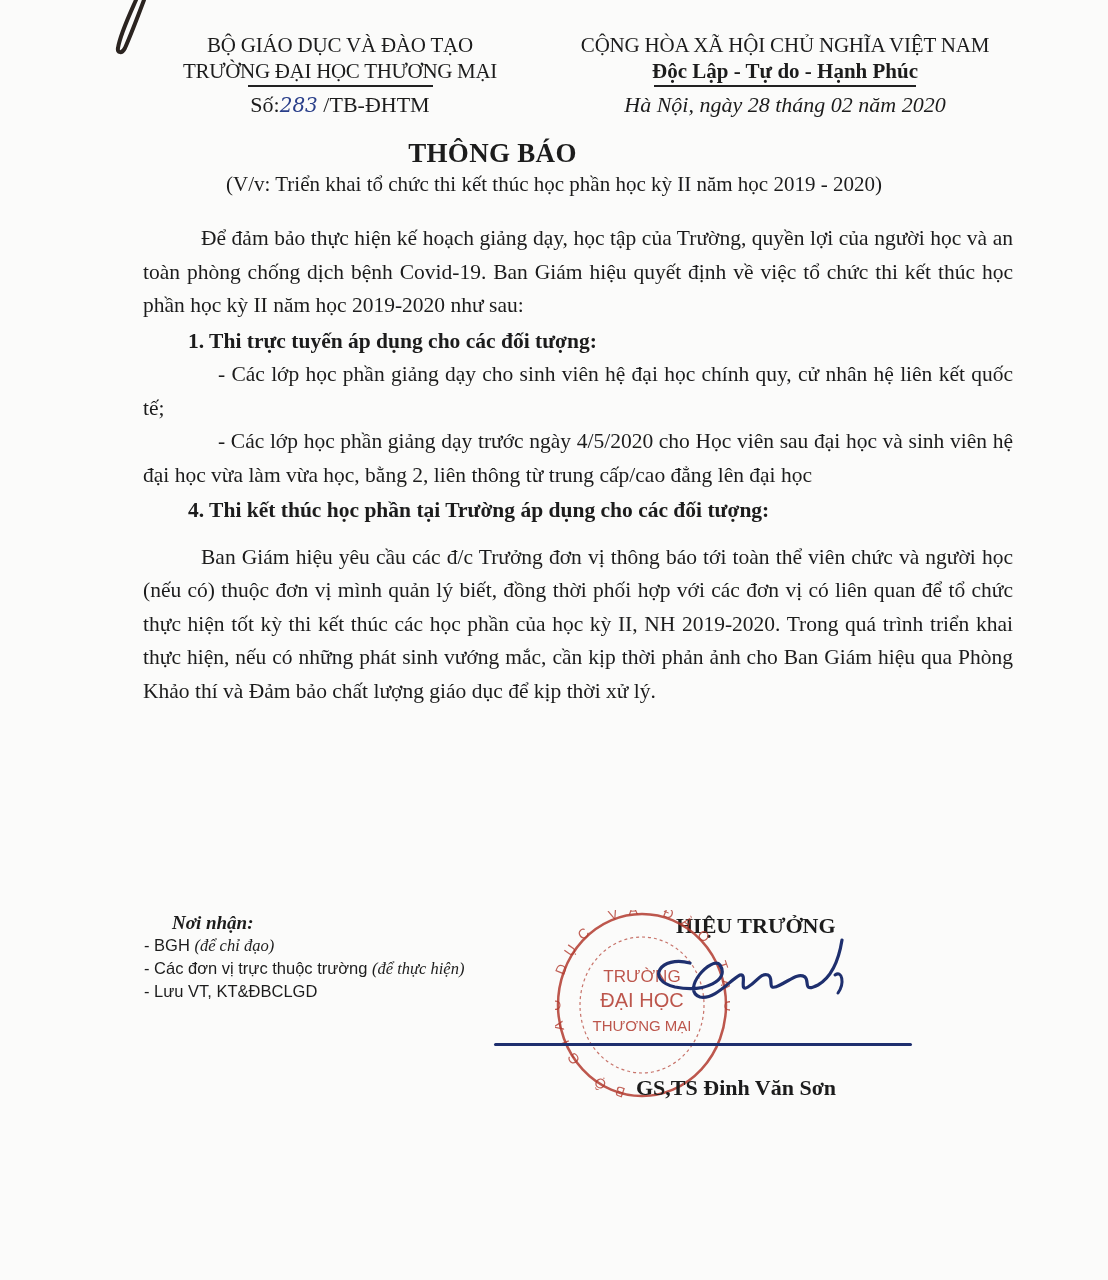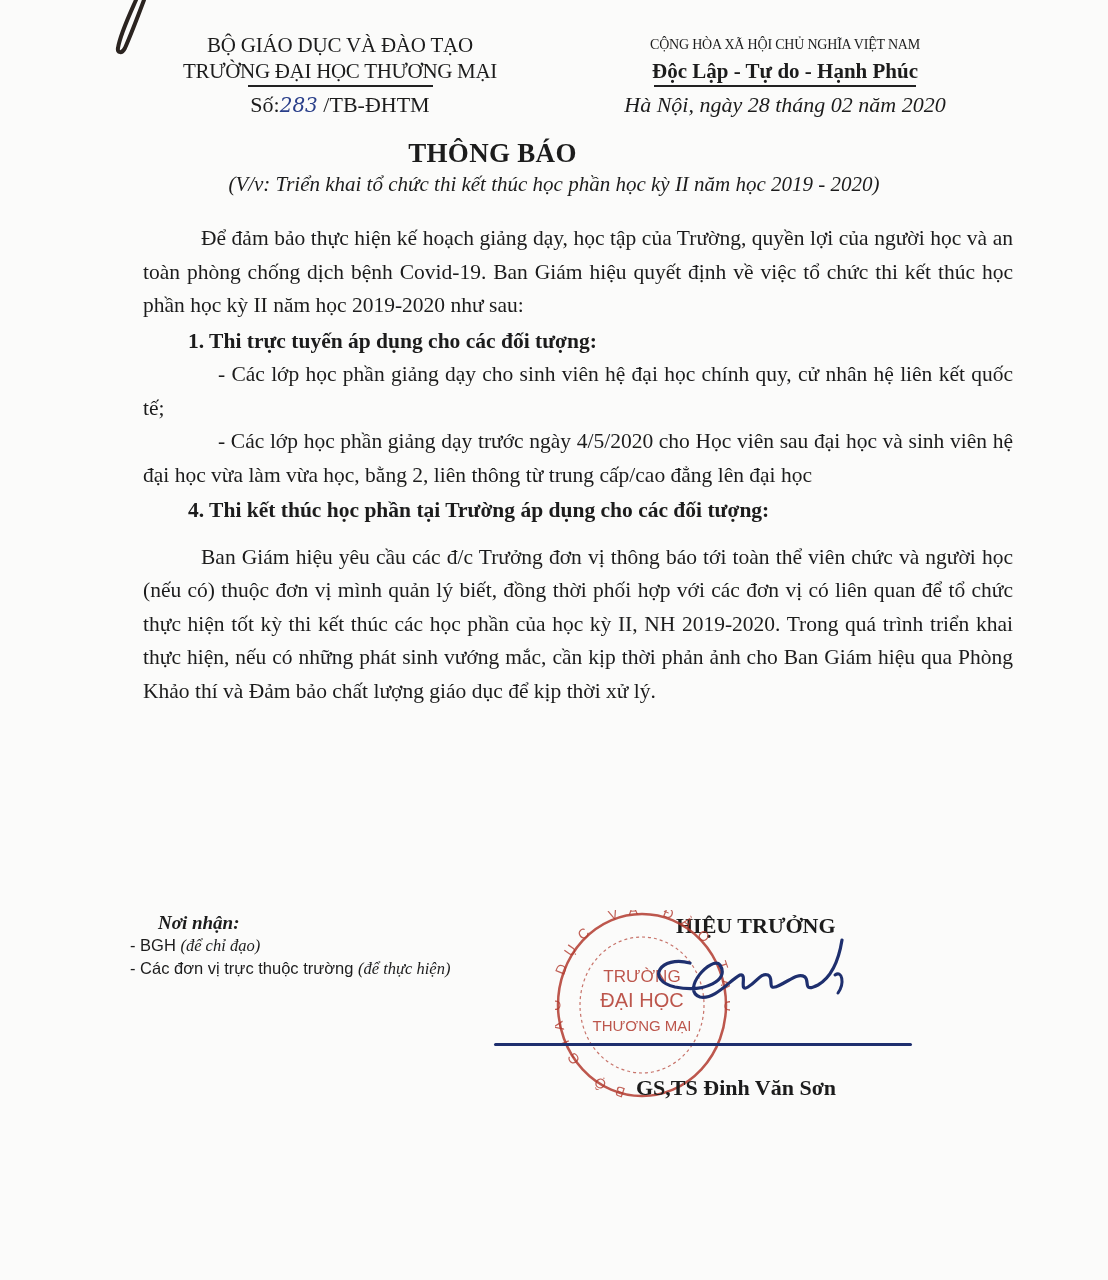--- a/index.html
+++ b/index.html
@@ -16,42 +16,42 @@
   .check-mark { position: absolute; left: 96px; top: 0; width: 60px; height: 60px; }
 
   
   .hdr-left { position: absolute; left: 150px; top: 32px; width: 380px; text-align: center; }
   .hdr-right { position: absolute; left: 545px; top: 32px; width: 480px; text-align: center; }
   .ministry { font-size: 21px; line-height: 26px; letter-spacing: -0.2px; }
   .school { font-size: 21px; line-height: 26px; font-weight: normal; letter-spacing: -0.3px; }
   .underline-l { width: 185px; height: 1.5px; background: #222; margin: 1px auto 0 auto; }
   .docno { font-size: 22px; line-height: 30px; margin-top: 3px; }
   .docno .hand { font-family: "DejaVu Serif", serif; font-style: italic; color: #2a3f8a; font-size: 20px; }
-  .republic { font-size: 14px; line-height: 26px; letter-spacing: -0.2px; }
+  .republic { font-size: 21px; line-height: 26px; letter-spacing: -0.2px; }
   .motto { font-size: 21px; line-height: 26px; font-weight: bold; }
   .underline-r { width: 262px; height: 1.5px; background: #222; margin: 1px auto 0 auto; }
   .place-date { font-size: 22px; line-height: 30px; font-style: italic; margin-top: 3px; }
 
   
   .title { position: absolute; left: 0; top: 138px; width: 985px; text-align: center;
            font-size: 27px; font-weight: bold; letter-spacing: 0.3px; }
   .subject { position: absolute; left: 0; top: 172px; width: 1108px; text-align: center;
-             font-size: 21px; font-style: italic; }
+             font-size: 21px; }
 
   
   .body { position: absolute; left: 143px; top: 222px; width: 870px;
           font-size: 21.5px; line-height: 33.5px; text-align: justify; }
   .body p { margin: 0; }
   .indent { text-indent: 58px; }
   .heading { font-weight: bold; padding-left: 45px; margin-top: 2px !important; }
   .item { text-indent: 75px; }
   .gap { height: 13px; }
 
   
-  .recipients { position: absolute; left: 130px; top: 912px; width: 420px;
+  .recipients { position: absolute; left: 144px; top: 912px; width: 420px;
                 font-family: "Liberation Sans", sans-serif; font-size: 16.5px; line-height: 22px; }
   .recipients .label { font-family: "Liberation Serif", serif; font-style: italic; font-weight: bold;
                        font-size: 19px; padding-left: 28px; }
   .recipients .it { font-family: "Liberation Serif", serif; font-style: italic; }
 
   
   .sign-title { position: absolute; left: 676px; top: 913px; font-size: 22px; font-weight: bold; }
   .stamp { position: absolute; left: 555px; top: 910px; width: 175px; height: 190px; }
   .signature { position: absolute; left: 620px; top: 935px; width: 240px; height: 75px; }
   .sign-line { position: absolute; left: 494px; top: 1043px; width: 418px; height: 3px;
@@ -91,20 +91,21 @@
     <p class="item">- Các lớp học phần giảng dạy trước ngày 4/5/2020 cho Học viên sau đại học và sinh viên hệ đại học vừa làm vừa học, bằng 2, liên thông từ trung cấp/cao đẳng lên đại học</p>
     <p class="heading">4. Thi kết thúc học phần tại Trường áp dụng cho các đối tượng:</p>
     <div class="gap"></div>
     <p class="indent">Ban Giám hiệu yêu cầu các đ/c Trưởng đơn vị thông báo tới toàn thể viên chức và người học (nếu có) thuộc đơn vị mình quản lý biết, đồng thời phối hợp với các đơn vị có liên quan để tổ chức thực hiện tốt kỳ thi kết thúc các học phần của học kỳ II, NH 2019-2020. Trong quá trình triển khai thực hiện, nếu có những phát sinh vướng mắc, cần kịp thời phản ảnh cho Ban Giám hiệu qua Phòng Khảo thí và Đảm bảo chất lượng giáo dục để kịp thời xử lý.</p>
   </div>
 
   <div class="recipients">
     <div class="label">Nơi nhận:</div>
     <div><span>- BGH </span><span class="it">(để chỉ đạo)</span></div>
     <div><span>- Các đơn vị trực thuộc trường  </span><span class="it">(để thực hiện)</span></div>
+    <div><span>- Lưu VT, KT&amp;ĐBCLGD</span><span class="it"></span></div>
   </div>
 
   <div class="sign-title">HIỆU TRƯỞNG</div>
 
   <svg class="stamp" viewBox="0 0 175 190">
     <defs>
       <path id="ringpath" d="M 87 180 A 82 88 0 1 1 88 180"></path>
     </defs>
     <ellipse cx="87" cy="95" rx="84" ry="91" fill="none" stroke="#b23a2e" stroke-width="2.5" opacity="0.85"></ellipse>
     <ellipse cx="87" cy="95" rx="62" ry="68" fill="none" stroke="#b23a2e" stroke-width="1.2" stroke-dasharray="3 3" opacity="0.7"></ellipse>

